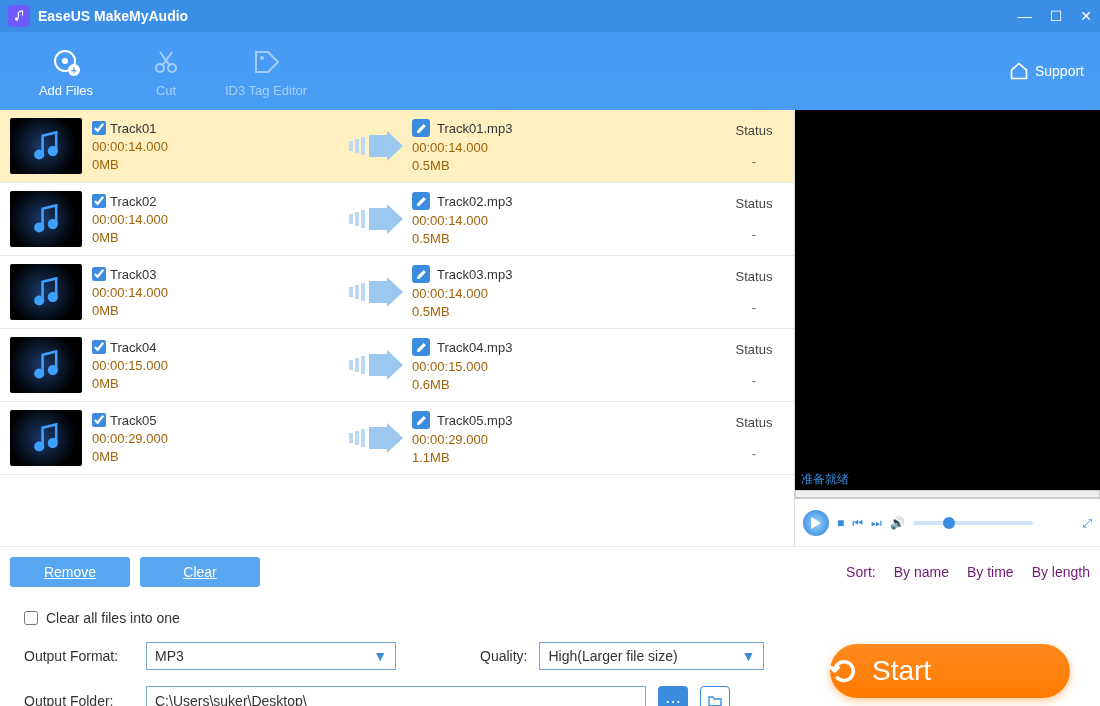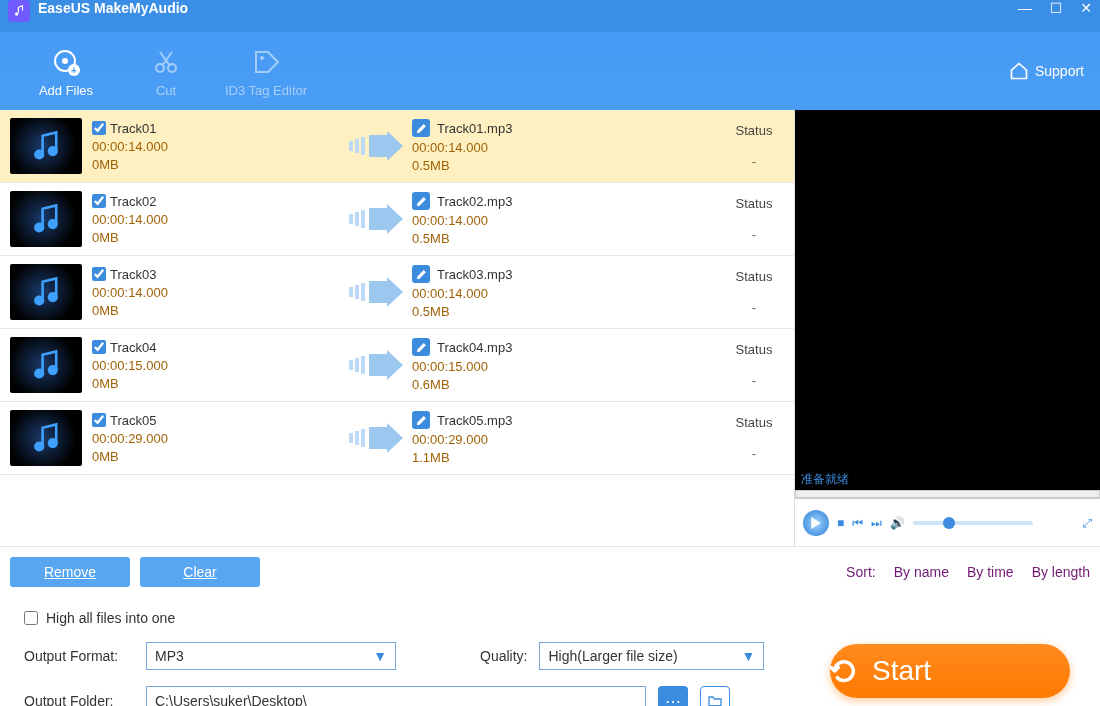--- a/index.html
+++ b/index.html
@@ -1,19 +1,19 @@
 <!DOCTYPE html>
 <html><head>
 <meta charset="utf-8">
 <style>
 * { box-sizing: border-box; margin: 0; padding: 0; font-family: "Segoe UI", Arial, sans-serif; }
 body { width: 1100px; height: 706px; overflow: hidden; background: #fff; }
 
 
-.titlebar { height: 32px; background: linear-gradient(#3a8ee6,#3a8ee6); display: flex; padding: 0 8px; color: #fff; }
+.titlebar { height: 32px; background: linear-gradient(#3a8ee6,#3a8ee6); display: flex; align-items: center; padding: 0 8px; color: #fff; }
 .titlebar .logo { width: 22px; height: 22px; background: #705bff; border-radius: 4px; display: flex; align-items: center; justify-content: center; margin-right: 8px; }
 .titlebar .title { font-size: 14px; font-weight: 600; }
 .titlebar .wincontrols { margin-left: auto; display: flex; gap: 18px; }
 .titlebar .wincontrols span { cursor: pointer; font-size: 14px; }
 
 
 .toolbar { height: 78px; background: linear-gradient(#479bf4,#4a9df5); display: flex; align-items: center; padding: 0 16px; color: #fff; }
 .toolbtn { display: flex; flex-direction: column; align-items: center; width: 100px; cursor: pointer; }
 .toolbtn.disabled { opacity: .5; }
 .toolbtn .ticon { font-size: 26px; height: 34px; display: flex; align-items: center; }
@@ -378,21 +378,21 @@
     <span class="sortlabel">Sort:</span>
     <span class="sortopt">By name</span>
     <span class="sortopt">By time</span>
     <span class="sortopt">By length</span>
   </div>
 </div>
 
 <div class="bottom">
   <div class="mergerow">
     <input type="checkbox" class="chk" style="">
-    <span>High all files into one</span>
+    <span>Clear all files into one</span>
   </div>
   <div class="formrow">
     <span class="formlabel">Output Format:</span>
     <div class="select">
       <span>MP3</span>
       <span class="caret">▼</span>
     </div>
     <span style="width:60px"></span>
     <span>Quality:</span>
     <div class="select small">

